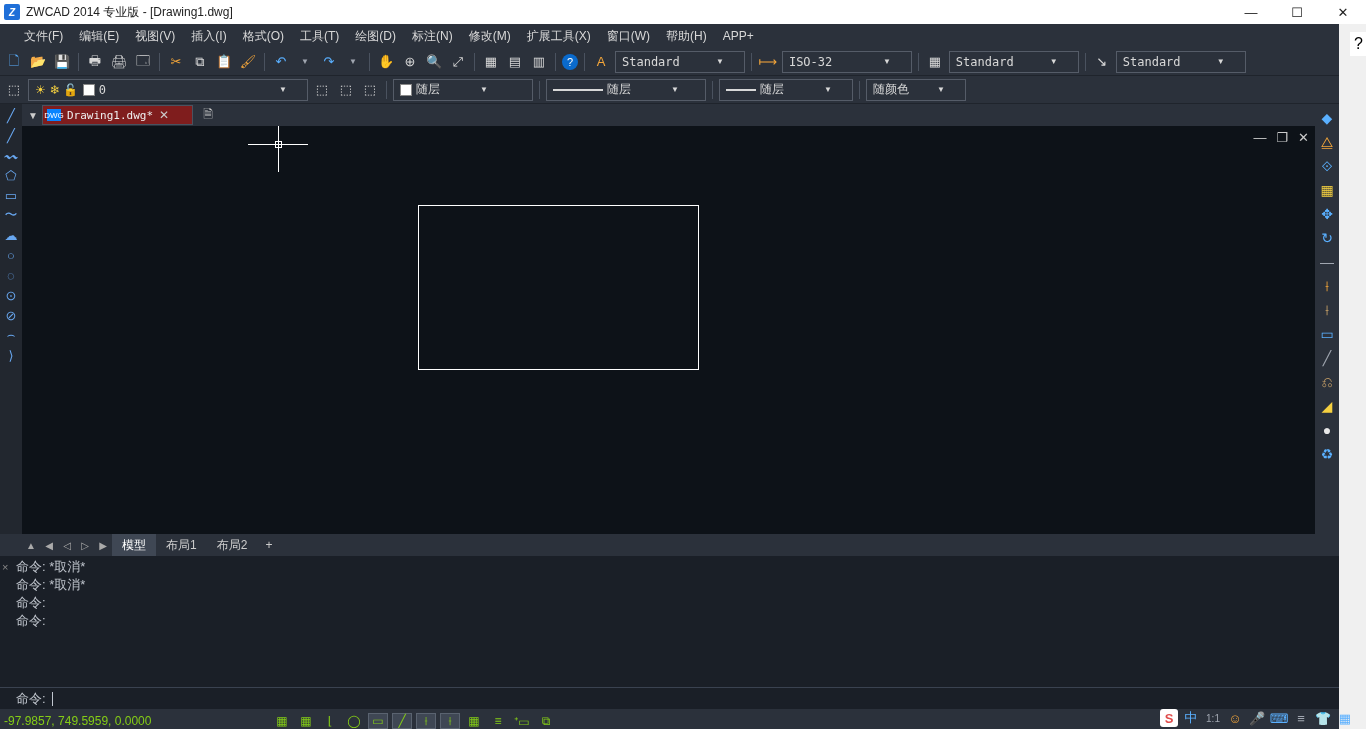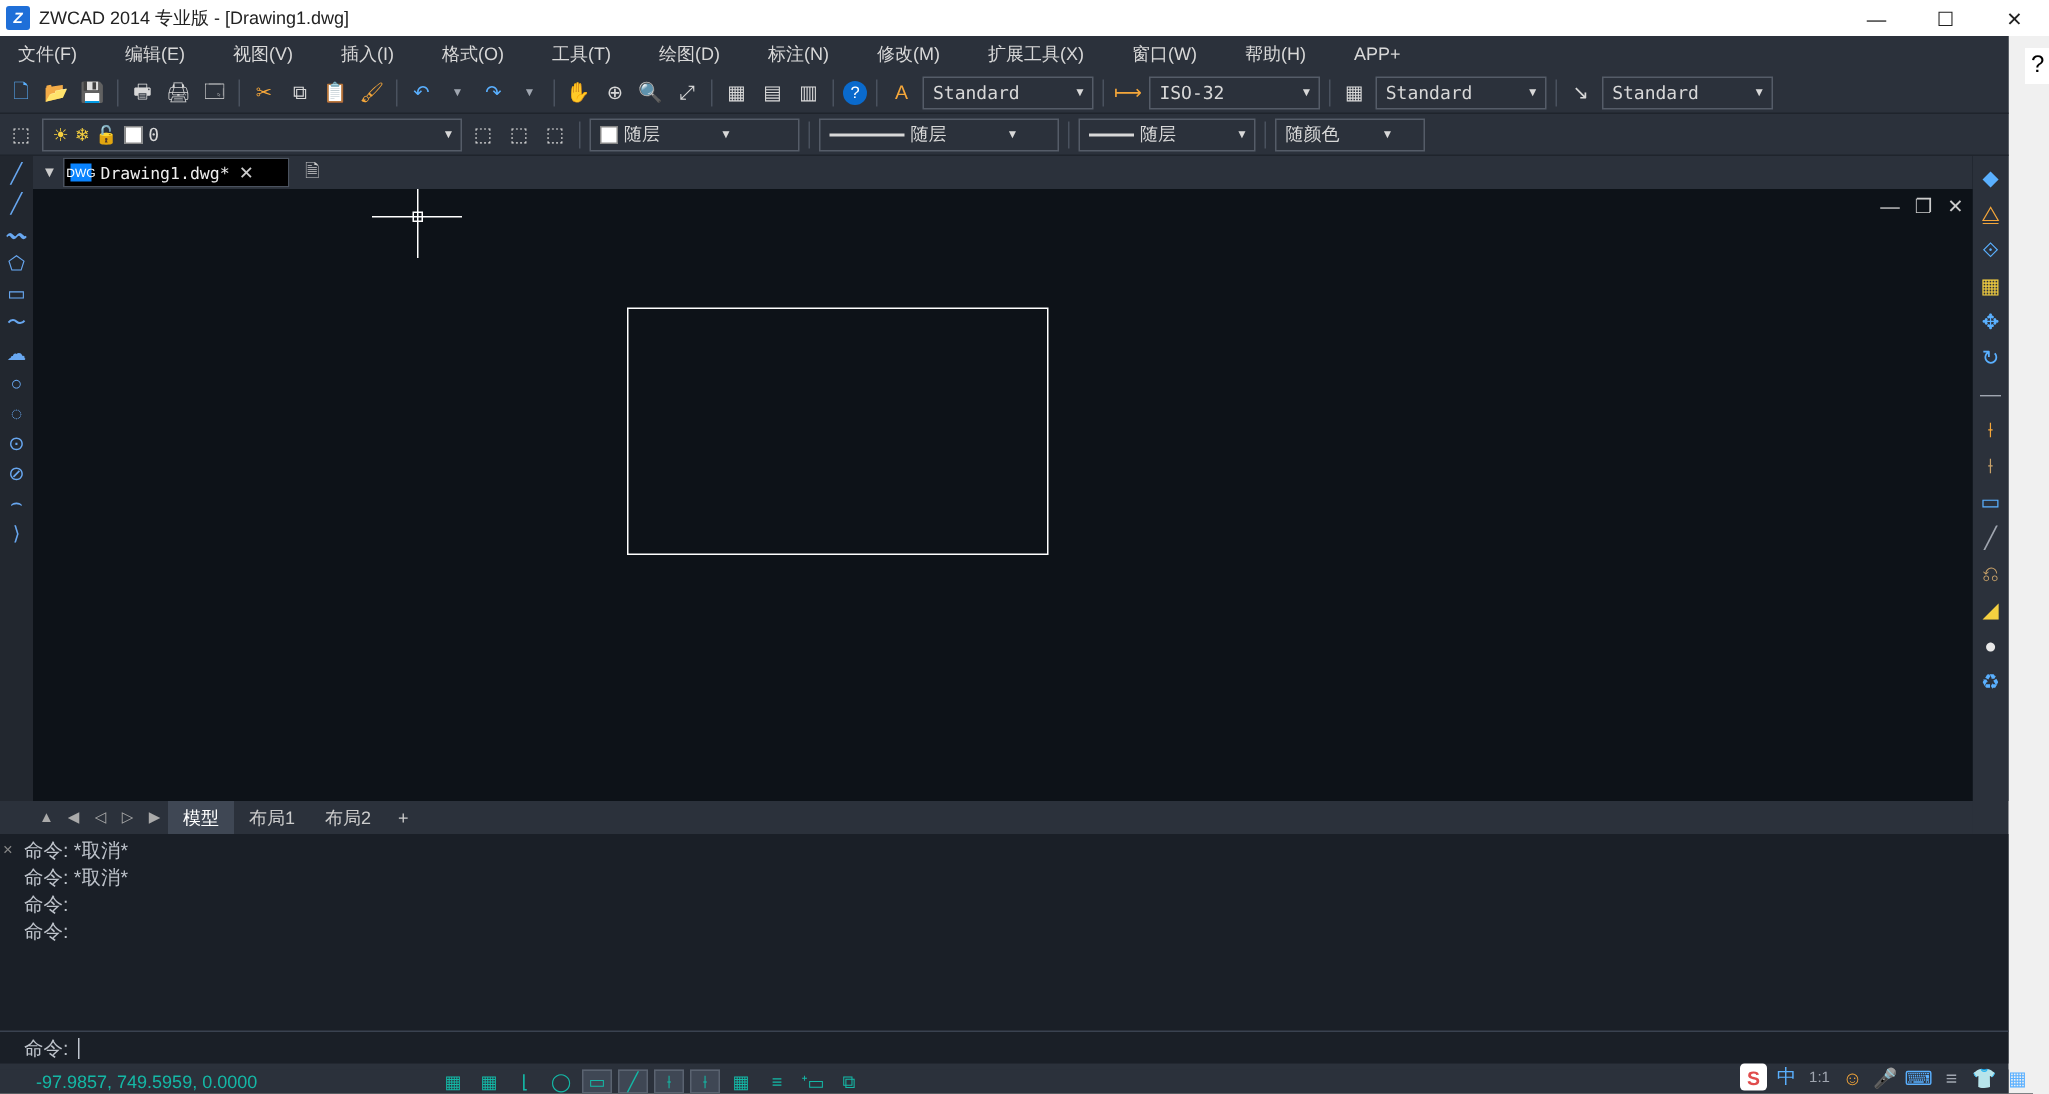--- a/index.html
+++ b/index.html
@@ -5,43 +5,43 @@
 * { margin:0; padding:0; box-sizing:border-box; font-family:"Microsoft YaHei","SimSun",sans-serif; }
 body { width:1366px; height:729px; background:#f0f0f0; overflow:hidden; position:relative; }
 .titlebar { height:24px; background:#fff; display:flex; align-items:center; padding:0 4px; position:relative; }
 .titlebar .logo { width:16px; height:16px; background:#1f6fd8; border-radius:2px; display:flex; align-items:center; justify-content:center; color:#fff; font-size:10px; font-style:italic; font-weight:bold; margin-right:6px; }
 .titlebar .title { font-size:12px; color:#222; }
 .titlebar .winctrls { position:absolute; right:0; top:0; display:flex; }
 .titlebar .winctrls div { width:46px; height:24px; display:flex; align-items:center; justify-content:center; font-size:13px; color:#222; cursor:pointer; }
 
 .appbody { position:absolute; left:0; top:24px; width:1339px; height:705px; background:#2b313b; color:#d8d8d8; }
 
-.menubar { height:24px; display:flex; align-items:center; padding:0 4px; gap:16px; font-size:12px; background:#2b313b; }
+.menubar { height:24px; display:flex; align-items:center; padding:0 16px; gap:0; font-size:12px; background:#2b313b; }
 .menubar div { padding:3px 8px; cursor:pointer; }
 
 .toolbar1 { height:28px; display:flex; align-items:center; padding:0 4px; gap:4px; background:#2b313b; border-bottom:1px solid #1f242c; }
 .tbtn { width:20px; height:20px; display:flex; align-items:center; justify-content:center; cursor:pointer; font-size:13px; color:#d8d8d8; }
 .tsep { width:1px; height:18px; background:#4a525f; margin:0 2px; }
-.drop { display:flex; align-items:center; gap:4px; height:22px; background:#2b313b; border:1px solid #555c68; padding:0 4px 0 6px; font-size:12px; cursor:pointer; }
+.drop { display:flex; align-items:center; gap:4px; height:22px; background:#2b313b; border:1px solid #555c68; padding:0 20px 0 6px; font-size:12px; cursor:pointer; }
 .drop .dtxt { min-width:60px; color:#d8d8d8; font-family:monospace; }
 .drop .darrow { font-size:8px; color:#d8d8d8; }
 .drop.wide .dtxt { min-width:90px; }
 
 .toolbar2 { height:28px; display:flex; align-items:center; padding:0 4px; gap:4px; background:#2b313b; border-bottom:1px solid #1f242c; }
 .swatch { width:12px; height:12px; border:1px solid #888; background:#fff; display:inline-block; }
 .lineicon { width:50px; height:2px; background:#d8d8d8; display:inline-block; }
 
 .workspace { position:absolute; left:0; top:80px; right:0; bottom:195px; display:flex; }
 .leftbar { width:22px; background:#22272f; display:flex; flex-direction:column; align-items:center; padding-top:2px; gap:2px; }
 .leftbar .lbtn { width:18px; height:18px; display:flex; align-items:center; justify-content:center; font-size:13px; color:#68a7f0; cursor:pointer; }
 
 .canvaswrap { flex:1; position:relative; background:#0d1218; }
 .tabstrip { height:22px; background:#2b313b; display:flex; align-items:center; padding-left:4px; gap:0; }
 .tabstrip .marker { width:14px; display:flex; align-items:center; justify-content:center; font-size:10px; color:#ccc; }
-.doctab { display:flex; align-items:center; gap:6px; background:#000000; padding:2px 23px 2px 4px; border:1px solid #4a525f; margin-left:2px; }
+.doctab { display:flex; align-items:center; gap:6px; background:#7f1d1d; padding:2px 23px 2px 4px; border:1px solid #4a525f; margin-left:2px; }
 .doctab .dicon { width:14px; height:12px; background:#0a84ff; font-size:8px; color:#fff; display:flex; align-items:center; justify-content:center; }
 .doctab .dname { font-size:11px; font-family:monospace; color:#eee; font-weight:normal; }
 .doctab .dclose { font-size:12px; color:#ccc; cursor:pointer; }
 .newtab { width:22px; height:18px; display:flex; align-items:center; justify-content:center; color:#ccc; font-size:12px; margin-left:4px; cursor:pointer; }
 
 .canvas { position:absolute; left:0; top:22px; right:0; bottom:0; background:#0d1218; }
 .cross-h { position:absolute; left:226px; top:18px; width:60px; height:1px; background:#fff; }
 .cross-v { position:absolute; left:256px; top:0px; width:1px; height:46px; background:#fff; }
 .cross-box { position:absolute; left:253px; top:15px; width:7px; height:7px; border:1px solid #fff; background:transparent; }
 .rect { position:absolute; left:396px; top:79px; width:281px; height:165px; border:1px solid #fff; }
@@ -57,21 +57,21 @@
 .layouttabs .ltab.add { padding:3px 8px; }
 
 .cmdpanel { position:absolute; left:0; right:0; bottom:20px; height:153px; background:#1a1f27; color:#bfc4cc; font-size:13px; font-family:monospace,"SimSun"; display:flex; flex-direction:column; }
 .cmdhist { flex:1; padding:2px 6px 2px 16px; line-height:18px; overflow:hidden; position:relative; }
 .cmdhist .closex { position:absolute; left:2px; top:2px; font-size:11px; color:#888; cursor:pointer; }
 .cmdin { height:22px; border-top:1px solid #3a4250; display:flex; align-items:center; padding:0 6px 0 16px; }
 .cmdin .prompt { margin-right:6px; }
 .cmdin .cursor { width:1px; height:14px; background:#c0c6cf; animation:blink 1s steps(1) infinite; }
 @keyframes blink { 50% { opacity:0; } }
 
-.statusbar { position:absolute; left:0; right:0; bottom:0; height:16px; background:#2b313b; display:flex; align-items:center; font-size:12px; color:#14b8a6; padding:0 24px; gap:8px; }
+.statusbar { position:absolute; left:0; right:0; bottom:0; height:16px; background:#2b313b; display:flex; align-items:center; font-size:12px; color:#84cc16; padding:0 4px; gap:8px; }
 .statusbar .coords { min-width:160px; }
 .statusbar .sgroup { display:flex; gap:4px; align-items:center; margin-left:100px; }
 .statusbar .sbtn { width:20px; height:16px; display:flex; align-items:center; justify-content:center; font-size:12px; border:1px solid transparent; cursor:pointer; }
 .statusbar .sbtn.active { background:#3f4754; border-color:#5a6370; }
 
 .tray { position:absolute; right:0; bottom:0; height:20px; display:flex; align-items:center; gap:4px; padding:0 4px; background:transparent; }
 .tray .ticon { width:18px; height:18px; display:flex; align-items:center; justify-content:center; font-size:13px; cursor:pointer; }
 
 .blue { color:#5ab0ff; }
 .orange { color:#f4a63a; }

